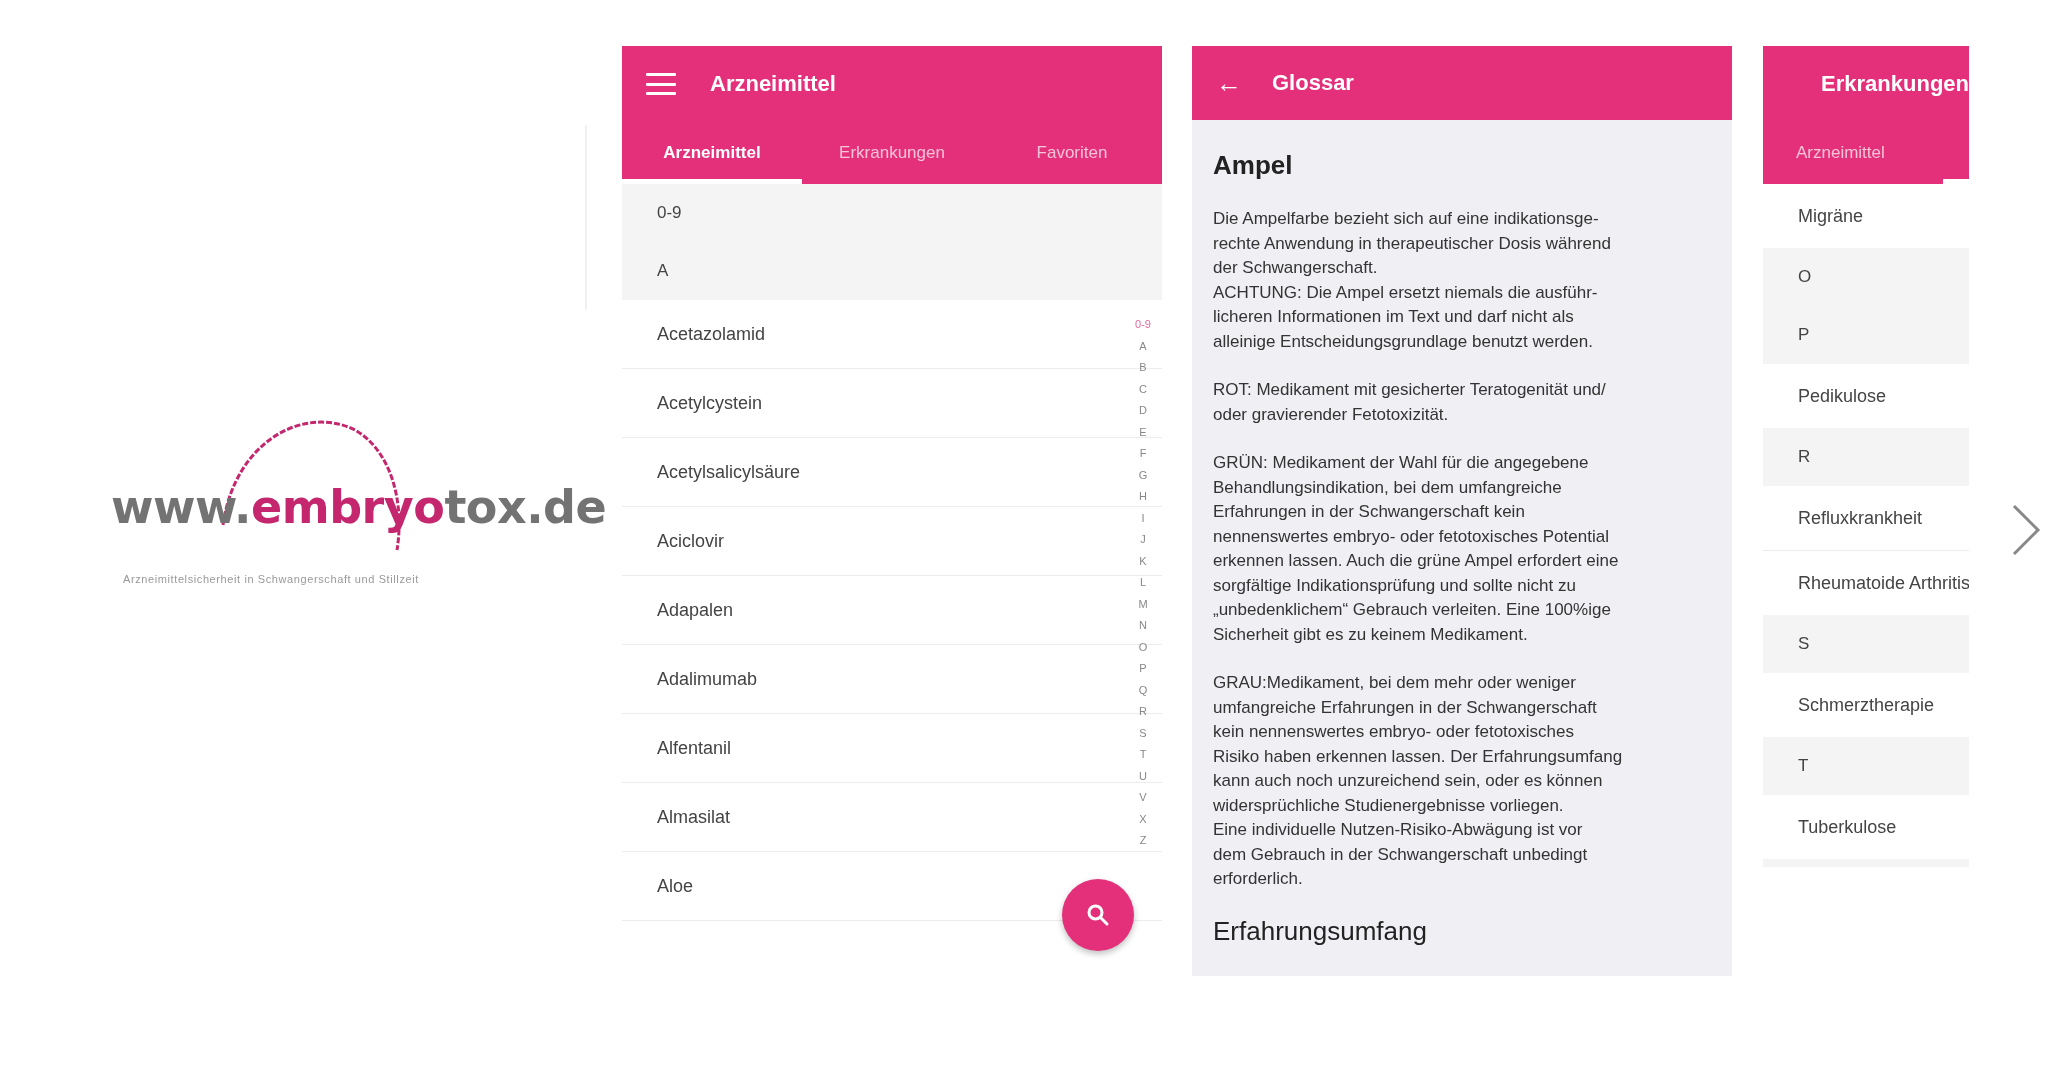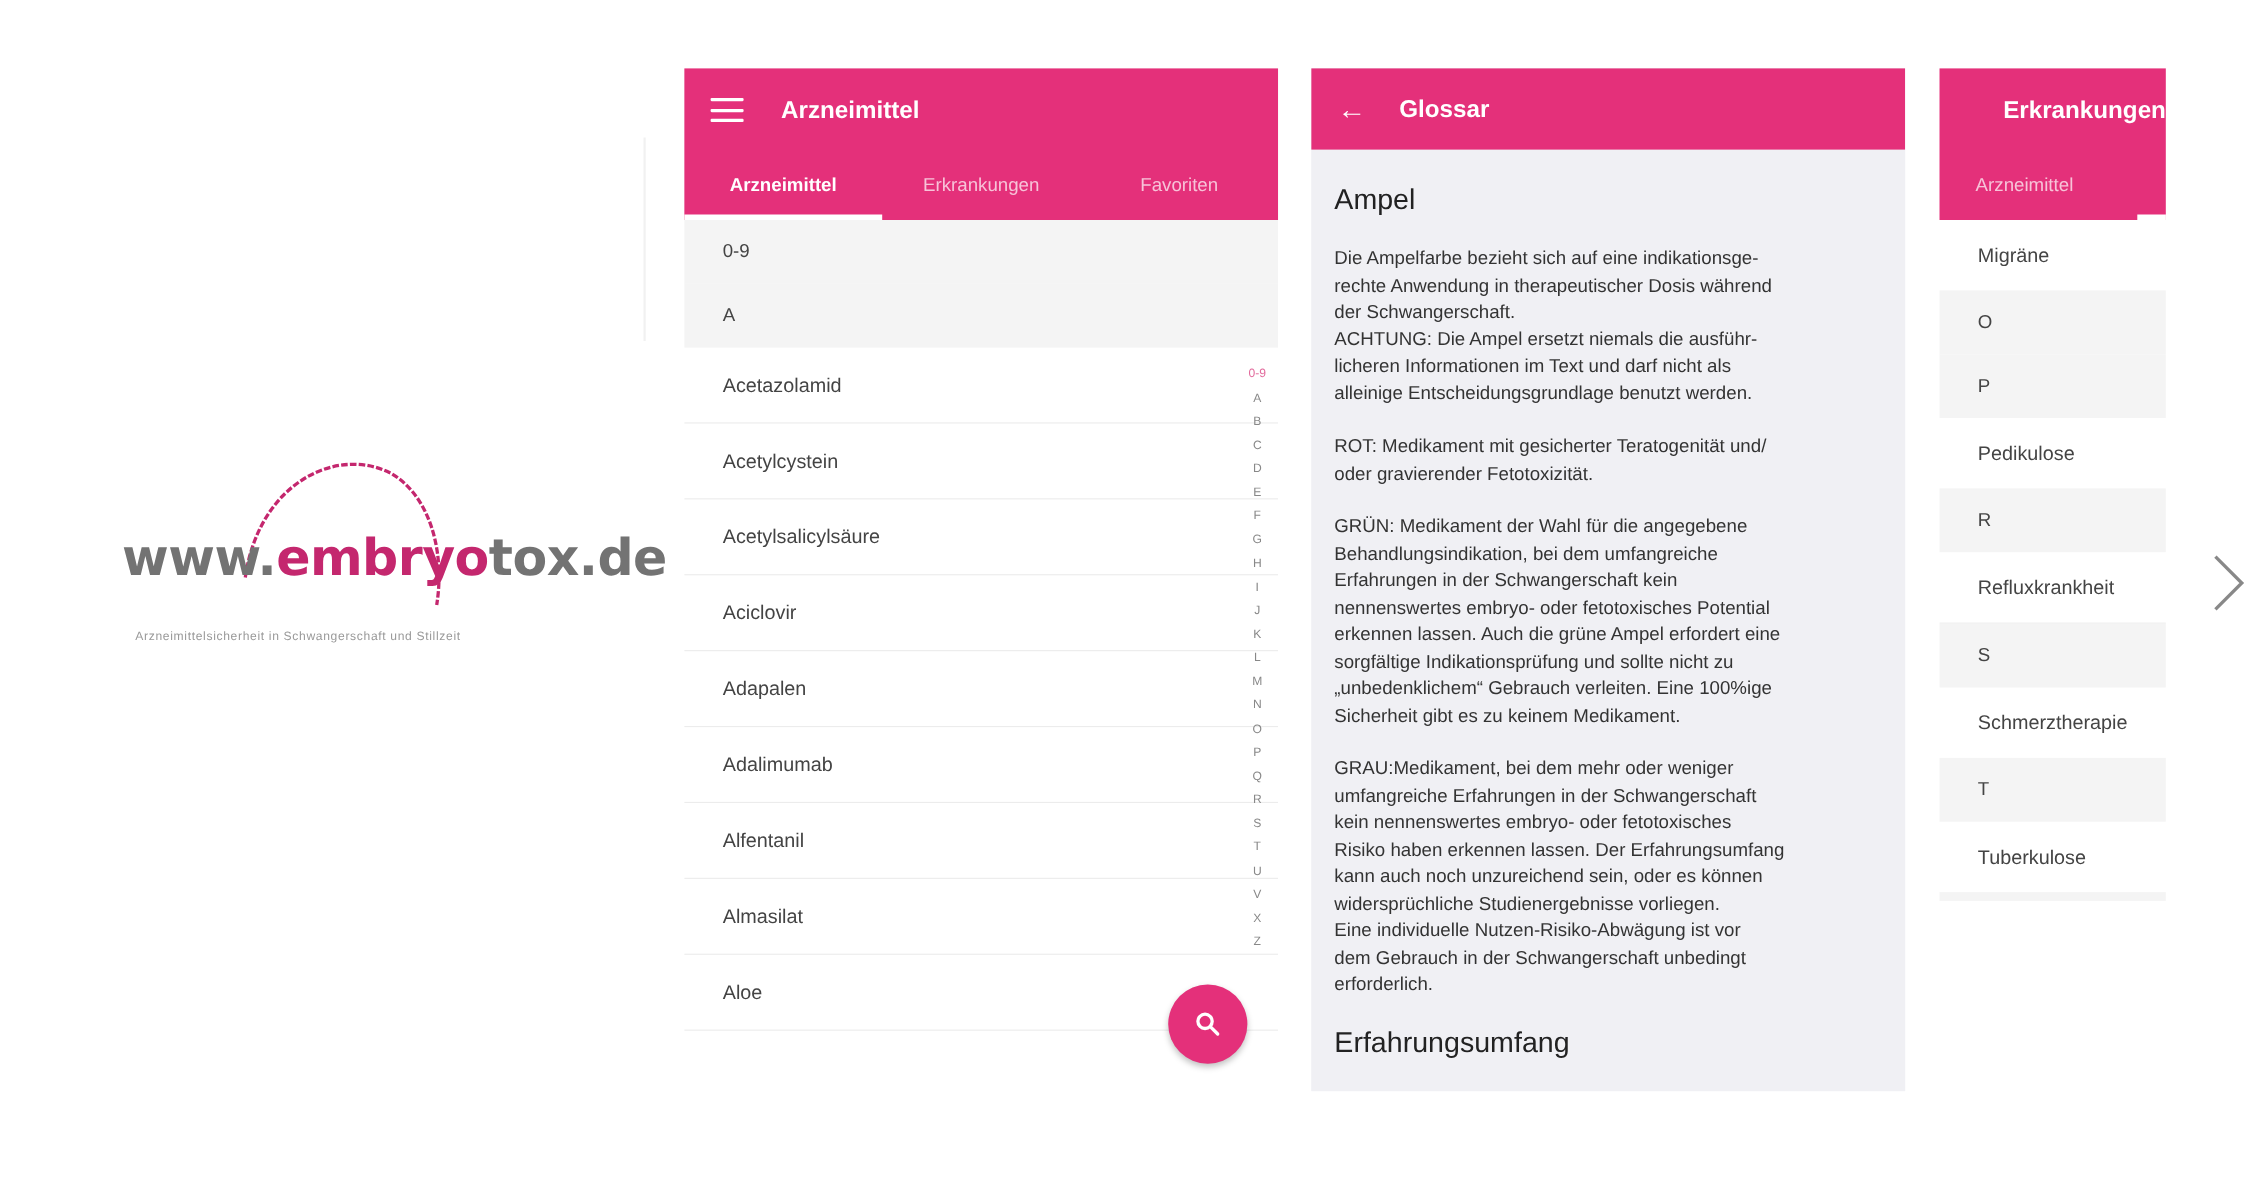--- a/index.html
+++ b/index.html
@@ -5,21 +5,21 @@
   html,body{margin:0;padding:0;}
   body{width:2048px;height:1084px;background:#ffffff;position:relative;overflow:hidden;font-family:"Liberation Sans",sans-serif;color:#333;}
   .logo{position:absolute;left:105px;top:410px;width:440px;height:200px;}
   .logo svg{position:absolute;left:0;top:0;}
   .logo-text{position:absolute;left:6px;top:70px;font-family:"DejaVu Sans",sans-serif;font-size:46px;font-weight:bold;letter-spacing:-0.5px;white-space:nowrap;}
   .logo-teal{color:#737373;}
   .logo-pink{color:#c4276e;}
   .logo-sub{position:absolute;left:18px;top:163px;font-size:11px;color:#999;letter-spacing:0.6px;white-space:nowrap;}
   .ghost-line{position:absolute;left:585px;top:125px;width:2px;height:185px;background:#f1f1f1;}
 
-  .panel{position:absolute;top:62px;height:930px;background:#fff;overflow:hidden;}
+  .panel{position:absolute;top:46px;height:930px;background:#fff;overflow:hidden;}
   .appbar{background:#e4307a;color:#fff;position:relative;}
   .appbar .toprow{height:76px;display:flex;align-items:center;}
   .appbar .nav-icon{width:30px;height:22px;margin-left:24px;display:flex;flex-direction:column;justify-content:space-between;}
   .appbar .nav-icon i{display:block;height:3px;background:#fff;border-radius:1px;}
   .appbar .title{margin-left:34px;font-size:22px;font-weight:bold;}
   .appbar .back{margin-left:24px;font-size:26px;font-weight:bold;width:30px;}
   .tabs{height:62px;display:flex;position:relative;}
   .tab{flex:1;display:flex;align-items:center;justify-content:center;font-size:17px;color:#f7c3d8;}
   .tab.active{color:#fff;font-weight:bold;}
   .tab-indicator{position:absolute;bottom:0;height:5px;background:#fff;}
@@ -28,21 +28,21 @@
   .section{height:58px;background:#f4f4f4;display:flex;align-items:center;padding-left:35px;font-size:17px;color:#444;}
   .row{height:68px;display:flex;align-items:center;padding-left:35px;font-size:18px;color:#444;border-bottom:1px solid #ececec;}
   .az{position:absolute;right:8px;top:268px;width:22px;display:flex;flex-direction:column;align-items:center;}
   .az span{font-size:11px;line-height:21.5px;color:#888;}
   .az span.first{color:#e26a9c;}
   .fab{position:absolute;left:440px;top:833px;width:72px;height:72px;border-radius:50%;background:#e4307a;box-shadow:0 3px 6px rgba(0,0,0,0.25);display:flex;align-items:center;justify-content:center;}
 
   #p2{left:1192px;width:540px;background:#f0f0f4;}
   #p2 .appbar .toprow{height:74px;}
   .gloss{padding:30px 20px 0 21px;}
-  .gloss h2{margin:0 0 26px 0;font-size:26px;font-weight:normal;color:#222;}
+  .gloss h2{margin:0 0 26px 0;font-size:26px;font-weight:bold;color:#222;}
   .gloss p{margin:0 0 24px 0;font-size:17px;line-height:24.5px;color:#333;white-space:pre-line;}
   .gloss h3{margin:4px 0 0 0;font-size:26px;font-weight:normal;color:#222;}
 
   #p3{left:1763px;width:206px;}
   #p3 .tabs .tab{flex:none;width:180px;justify-content:flex-start;padding-left:33px;}
   .p3row{height:64px;display:flex;align-items:center;padding-left:35px;font-size:18px;color:#444;white-space:nowrap;}
   .p3sec{height:58px;background:#f4f4f4;display:flex;align-items:center;padding-left:35px;font-size:17px;color:#444;}
   .chevron{position:absolute;left:2008px;top:502px;width:36px;height:56px;}
 </style>
 </head>
@@ -175,20 +175,21 @@
       <div class="tab-indicator" style="left:180px;width:40px;"></div>
     </div>
   </div>
   <div>
     <div class="p3row">Migräne</div>
     <div class="p3sec">O</div>
     <div class="p3sec">P</div>
     <div class="p3row">Pedikulose</div>
     <div class="p3sec">R</div>
     <div class="p3row" style="border-bottom:1px solid #ececec;">Refluxkrankheit</div>
+    <div class="p3row">Rheumatoide Arthritis</div>
     <div class="p3sec">S</div>
     <div class="p3row">Schmerztherapie</div>
     <div class="p3sec">T</div>
     <div class="p3row">Tuberkulose</div>
     <div class="p3sec" style="height:8px;"></div>
   </div>
 </div>
 
 <svg class="chevron" viewBox="0 0 36 56">
   <polyline points="6,4 30,28 6,52" fill="none" stroke="#888" stroke-width="3"></polyline>

